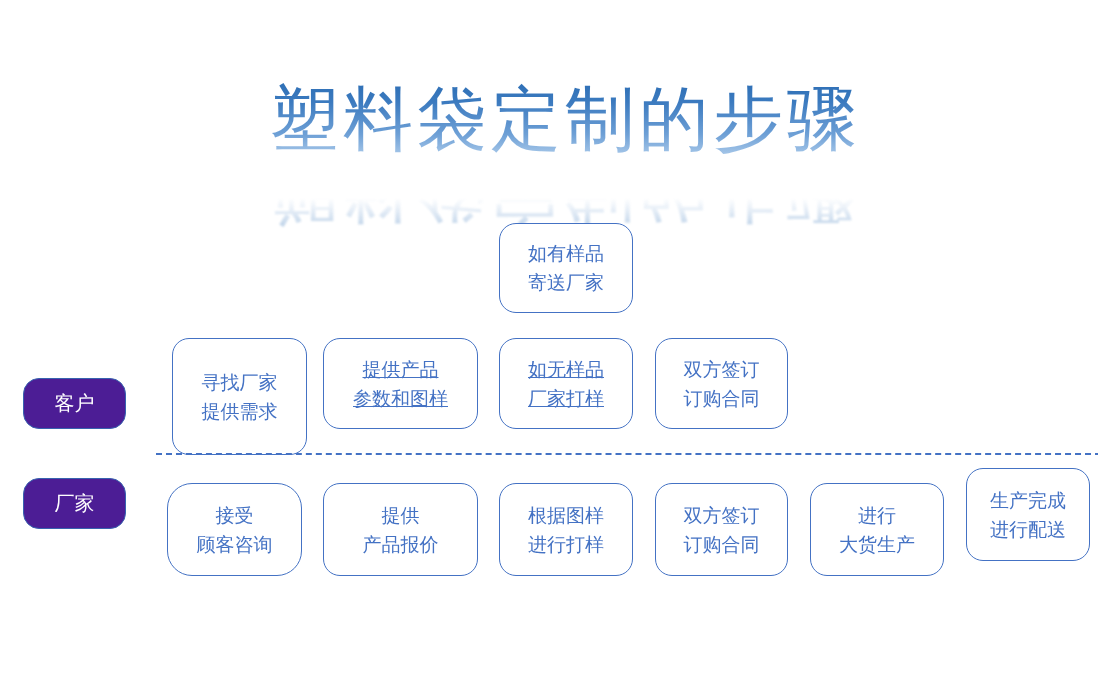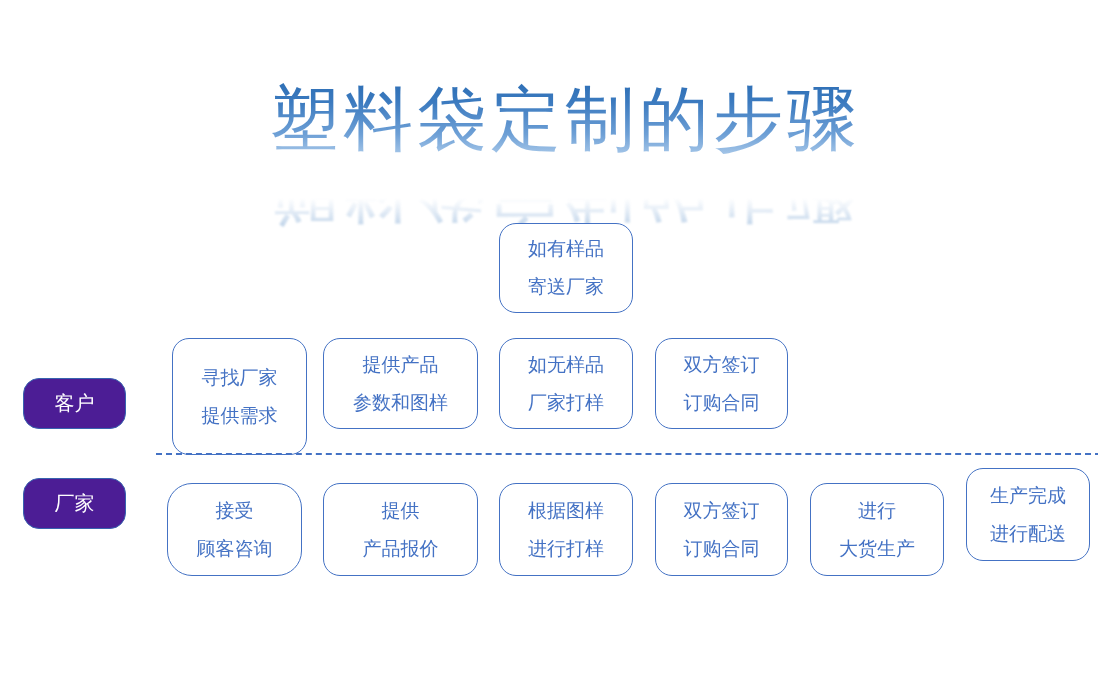--- a/index.html
+++ b/index.html
@@ -47,21 +47,21 @@
   }
 
   
   .step {
     position: absolute;
     background: #ffffff;
     border: 1.5px solid #4472C4;
     border-radius: 17px;
     color: #4472C4;
     font-size: 19px;
-    line-height: 38px;
+    line-height: 29px;
     display: flex;
     align-items: center;
     justify-content: center;
     text-align: center;
     white-space: pre-line;
   }
 
   
   .lane-label {
     position: absolute;
@@ -96,23 +96,23 @@
     <span class="title-reflection" aria-hidden="true">塑料袋定制的步骤</span>
   </div>
 
   <div class="step" style="left:483px; top:207px; width:134px; height:90px;">如有样品
 寄送厂家</div>
 
   <div class="lane-label" style="left:7px; top:362px; width:103px; height:51px;">客户</div>
 
   <div class="step" style="left:156px; top:322px; width:135px; height:117px;">寻找厂家
 提供需求</div>
-  <div class="step" style="left:307px; top:322px; width:155px; height:91px;">提供产品
+  <div class="step" style="left:307px; top:322px; width:155px; height:91px;text-decoration:underline;">提供产品
 参数和图样</div>
-  <div class="step" style="left:483px; top:322px; width:134px; height:91px;">如无样品
+  <div class="step" style="left:483px; top:322px; width:134px; height:91px;text-decoration:underline;">如无样品
 厂家打样</div>
   <div class="step" style="left:639px; top:322px; width:133px; height:91px;">双方签订
 订购合同</div>
 
   <div class="lane-divider"></div>
 
   <div class="lane-label" style="left:7px; top:462px; width:103px; height:51px;">厂家</div>
 
   <div class="step" style="left:151px; top:467px; width:135px; height:93px;border-radius:25px;">接受
 顾客咨询</div>

